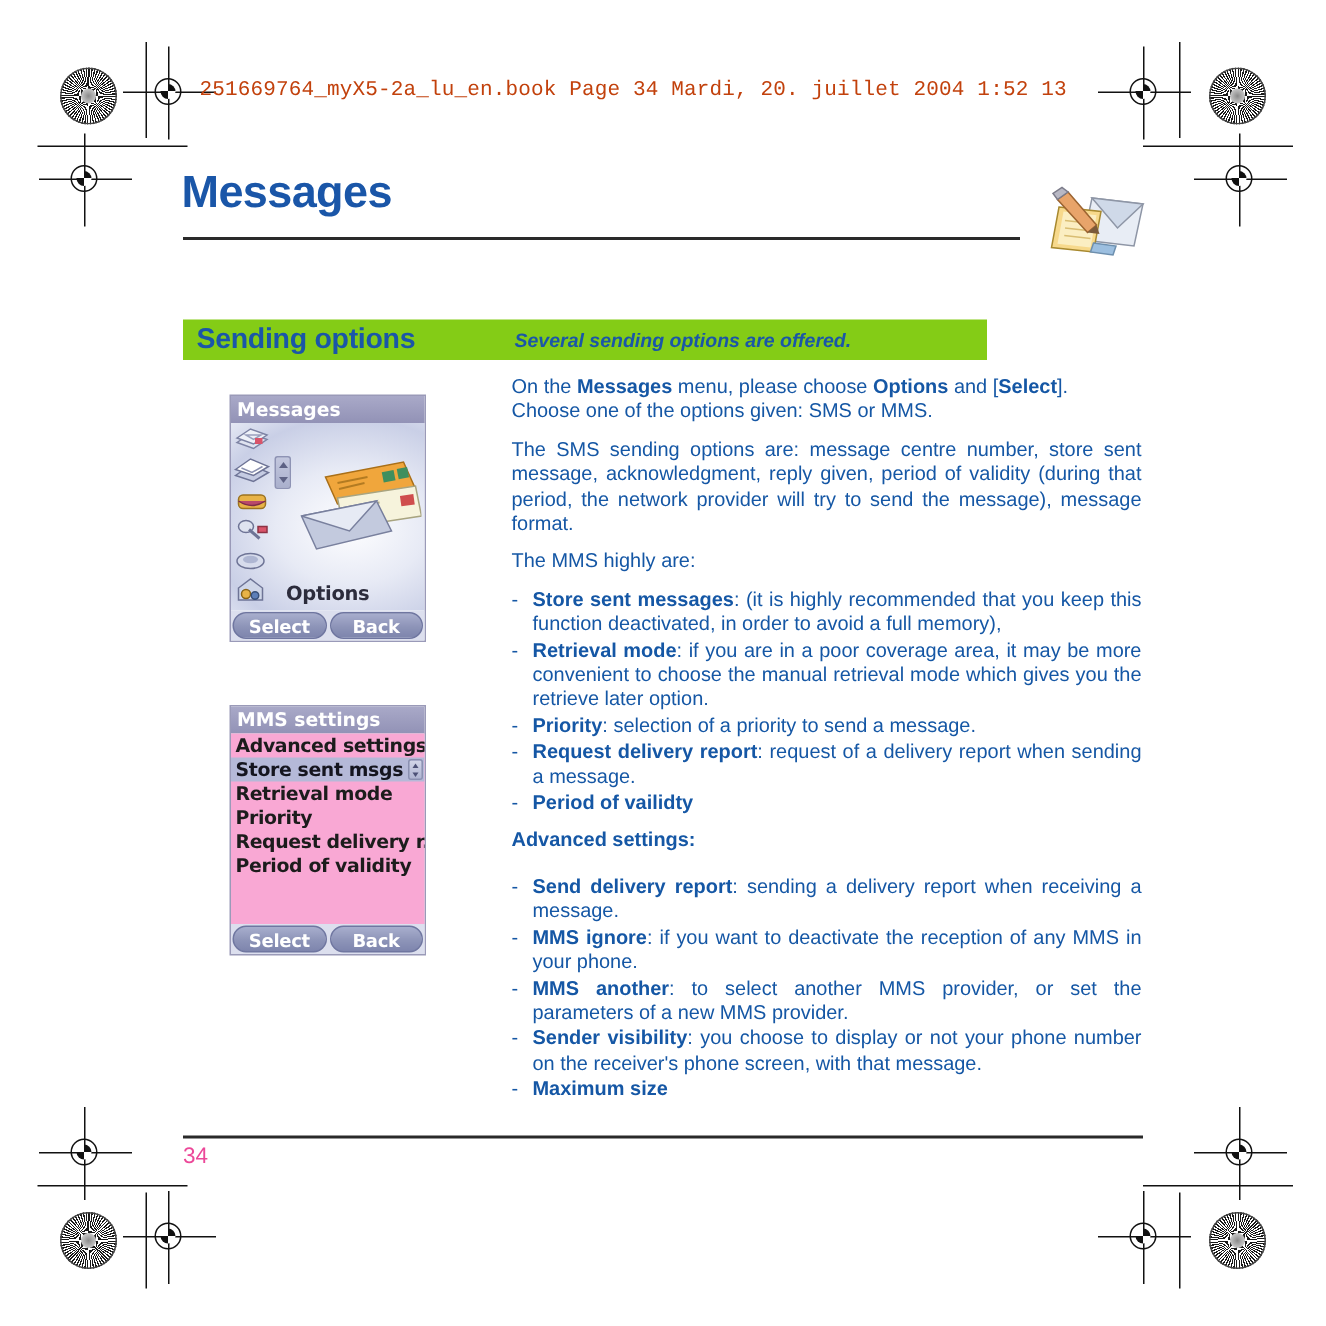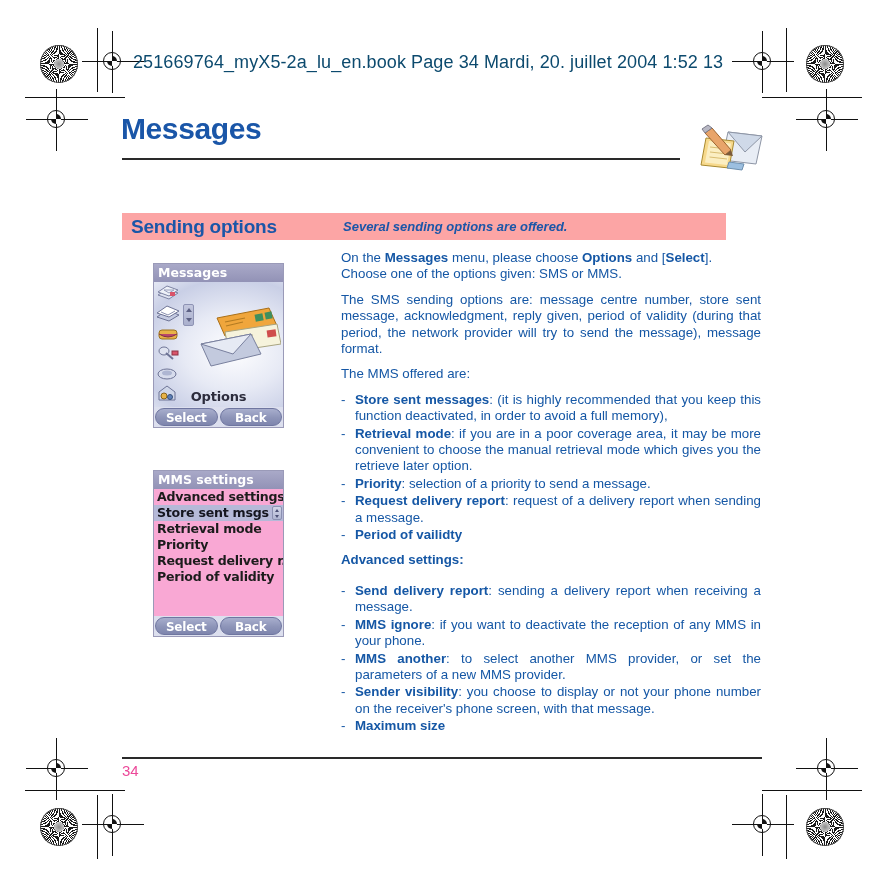--- a/index.html
+++ b/index.html
@@ -68,23 +68,23 @@
   .crop-line {
     position: absolute;
     background: #111;
   }
 
   
   .slug {
     position: absolute;
     left: 133px;
     top: 52px;
-    font-family: Liberation Sans, sans-serif;
-    font-size: 18px;
-    color: #0c4a6e;
+    font-family: Liberation Mono, monospace;
+    font-size: 14px;
+    color: #c2410c;
     white-space: nowrap;
     letter-spacing: 0.1px;
   }
 
   
   .page {
     position: absolute;
     left: 0; top: 0;
     width: 884px; height: 884px;
   }
@@ -113,23 +113,23 @@
     top: 122px;
     width: 66px;
     height: 52px;
   }
 
   
   .section-band {
     position: absolute;
     left: 122px;
     top: 213px;
-    width: 604px;
+    width: 536px;
     height: 27px;
-    background: #fca5a5;
+    background: #84cc16;
   }
   .section-band .sec-title {
     position: absolute;
     left: 9px;
     top: 3px;
     font-size: 19px;
     font-weight: bold;
     color: #1a56a8;
     letter-spacing: -0.2px;
   }
@@ -542,21 +542,21 @@
       <div class="softkey">Back</div>
     </div>
   </div>
 
   <div class="body-col">
 
     <p class="nojust"><span>On the </span><b>Messages</b><span> menu, please choose </span><b>Options</b><span> and [</span><b>Select</b><span>].</span><br><span>Choose one of the options given: SMS or MMS.</span></p>
 
     <p>The SMS sending options are: message centre number, store sent message, acknowledgment, reply given, period of validity (during that period, the network provider will try to send the message), message format.</p>
 
-    <p class="nojust">The MMS offered are:</p>
+    <p class="nojust">The MMS highly are:</p>
 
     <ul>
       <li><span class="dash">-</span><b>Store sent messages</b><span>: (it is highly recommended that you keep this function deactivated, in order to avoid a full memory),</span></li>
       <li><span class="dash">-</span><b>Retrieval mode</b><span>: if you are in a poor coverage area, it may be more convenient to choose the manual retrieval mode which gives you the retrieve later option.</span></li>
       <li><span class="dash">-</span><b>Priority</b><span>: selection of a priority to send a message.</span></li>
       <li><span class="dash">-</span><b>Request delivery report</b><span>: request of a delivery report when sending a message.</span></li>
       <li><span class="dash">-</span><b>Period of vailidty</b><span></span></li>
     </ul>
 
     <p class="adv-head nojust">Advanced settings:</p>

